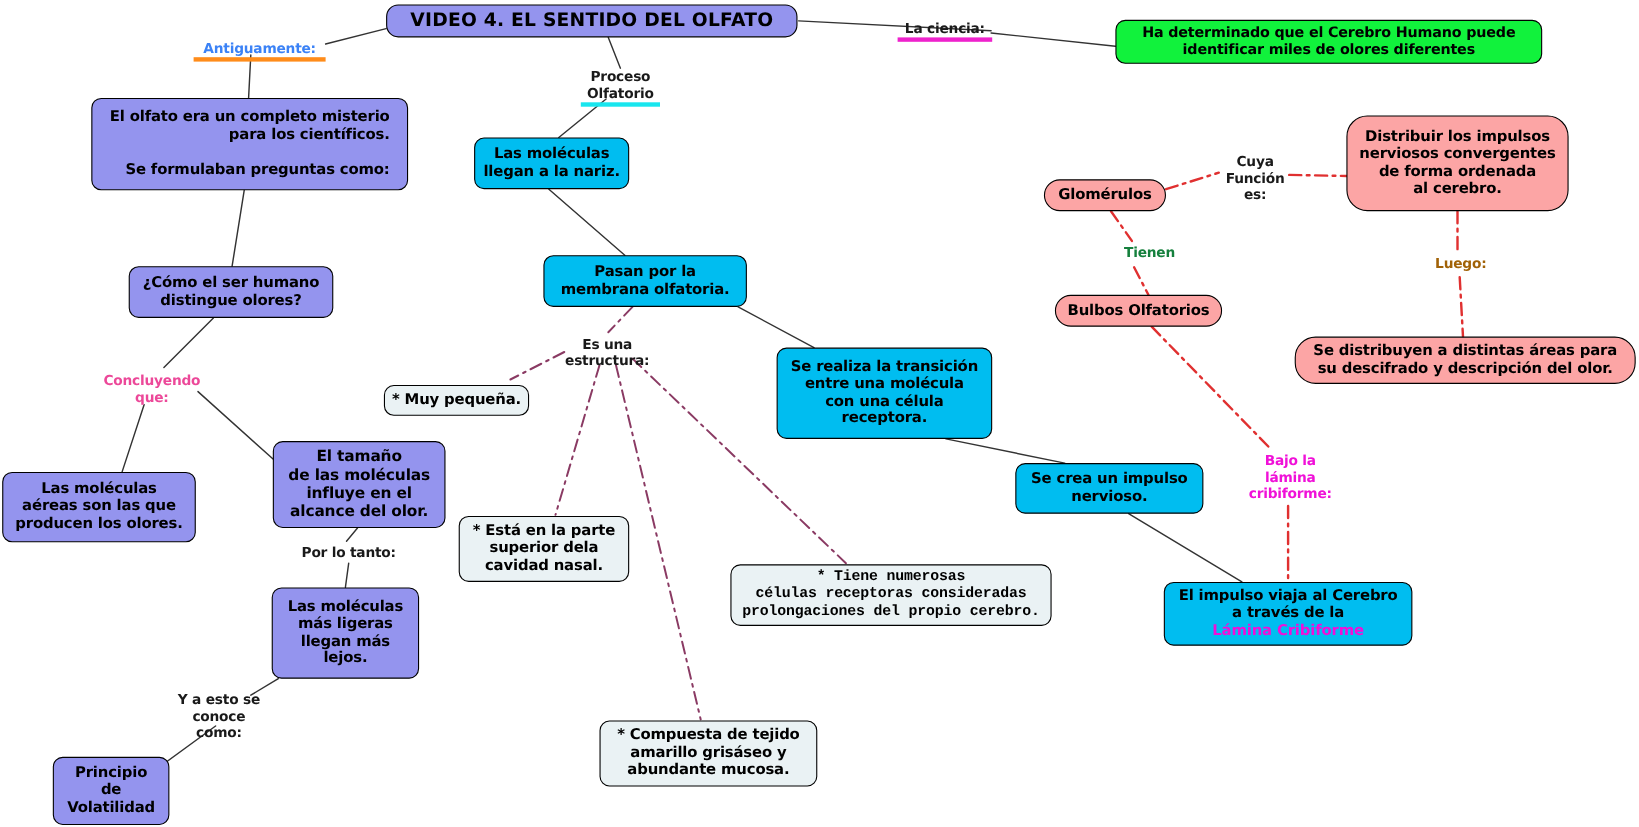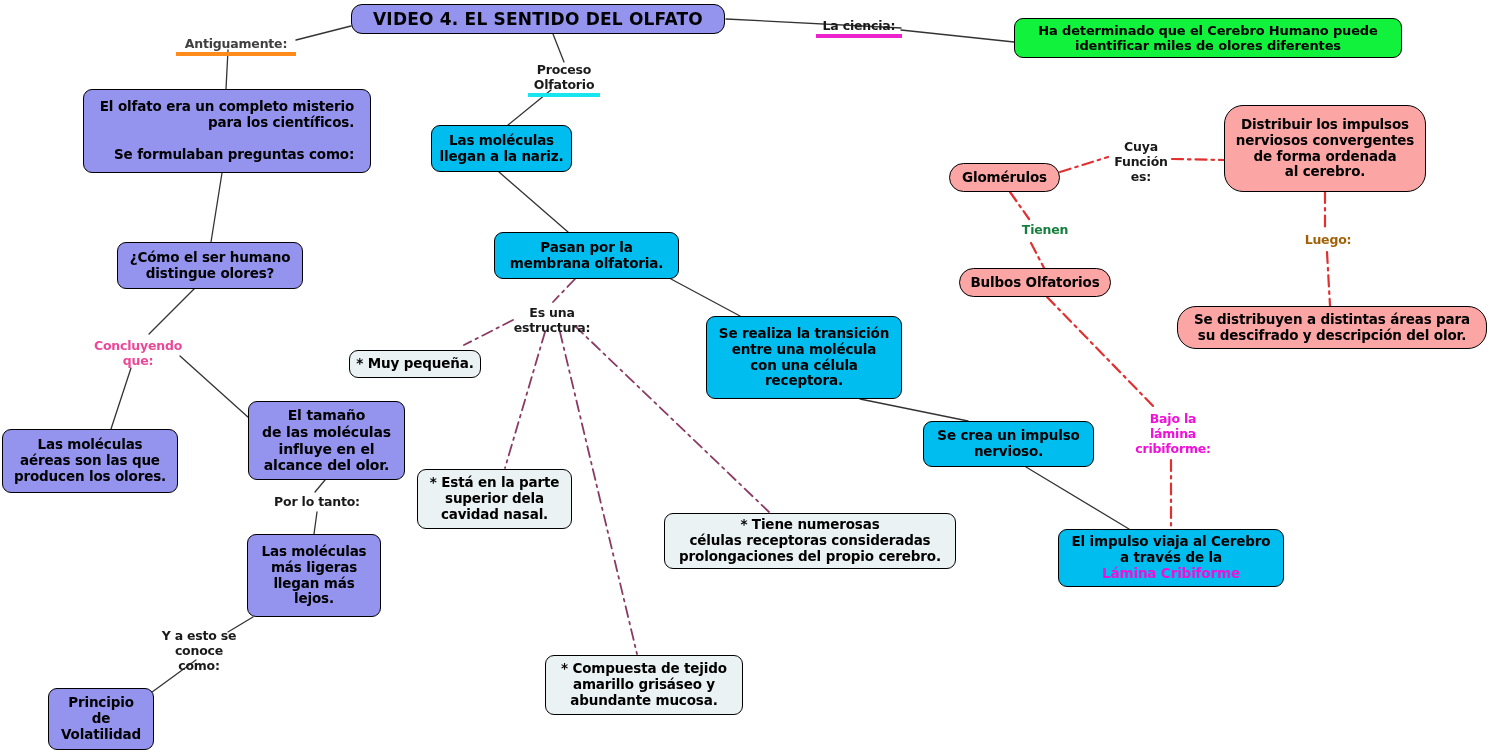--- a/index.html
+++ b/index.html
@@ -137,36 +137,36 @@
 influye en el
 alcance del olor.</span></div>
     <div class="node cyan" style="left: 923px; top: 421px; width: 171px; height: 46px; font-size: 13.5px;"><span>Se crea un impulso
 nervioso.</span></div>
     <div class="node violet" style="left: 2px; top: 429px; width: 176px; height: 64px; font-size: 13.5px;"><span>Las moléculas
 aéreas son las que
 producen los olores.</span></div>
     <div class="node pale" style="left: 417px; top: 469px; width: 155px; height: 60px; font-size: 13.5px;"><span>* Está en la parte
 superior dela
 cavidad nasal.</span></div>
-    <div class="node pale" style="left: 664px; top: 513px; width: 292px; height: 56px; font-size: 13.5px;"><span>* Tiene numerosas
+    <div class="node pale" style="left: 664px; top: 513px; width: 292px; height: 56px; font-size: 13.5px; font-family: Liberation Mono, monospace;"><span>* Tiene numerosas
 células receptoras consideradas
 prolongaciones del propio cerebro.</span></div>
     <div class="node violet" style="left: 247px; top: 534px; width: 134px; height: 83px; font-size: 13.5px;"><span>Las moléculas
 más ligeras
 llegan más
 lejos.</span></div>
     <div class="node cyan" style="left: 1058px; top: 529px; width: 226px; height: 58px; font-size: 13.5px;"><span>El impulso viaja al Cerebro
 a través de la<br><span class="magenta-text" style="color: rgb(240, 16, 216);">Lámina Cribiforme</span></span></div>
     <div class="node pale" style="left: 545px; top: 655px; width: 198px; height: 60px; font-size: 13.5px;"><span>* Compuesta de tejido
 amarillo grisáseo y
 abundante mucosa.</span></div>
     <div class="node violet" style="left: 48px; top: 688px; width: 106px; height: 62px; font-size: 13.5px;"><span>Principio
 de
 Volatilidad</span></div>
-    <div class="lbl" style="left: 176px; top: 36px; width: 120px; color: #404040;"><span>Antiguamente:</span><span class="ul" style="background: rgb(255, 140, 26);"></span></div>
+    <div class="lbl" style="left: 176px; top: 36px; width: 120px; color: #3b82f6;"><span>Antiguamente:</span><span class="ul" style="background: rgb(255, 140, 26);"></span></div>
     <div class="lbl" style="left: 816px; top: 18px; width: 86px; color: rgb(26, 26, 26);"><span>La ciencia:</span><span class="ul" style="background: rgb(238, 34, 204);"></span></div>
     <div class="lbl" style="left: 528px; top: 62px; width: 72px; color: rgb(26, 26, 26);"><span>Proceso
 Olfatorio</span><span class="ul" style="background: rgb(24, 230, 238);"></span></div>
     <div class="lbl" style="left: 1110px; top: 139px; width: 62px; color: rgb(26, 26, 26);"><span>Cuya
 Función
 es:</span></div>
     <div class="lbl" style="left: 1018px; top: 222px; width: 54px; color: #15803d;"><span>Tienen</span></div>
     <div class="lbl" style="left: 1303px; top: 232px; width: 50px; color: #a16207;"><span>Luego:</span></div>
     <div class="lbl" style="left: 513px; top: 305px; width: 78px; color: rgb(26, 26, 26);"><span>Es una
 estructura:</span></div>

